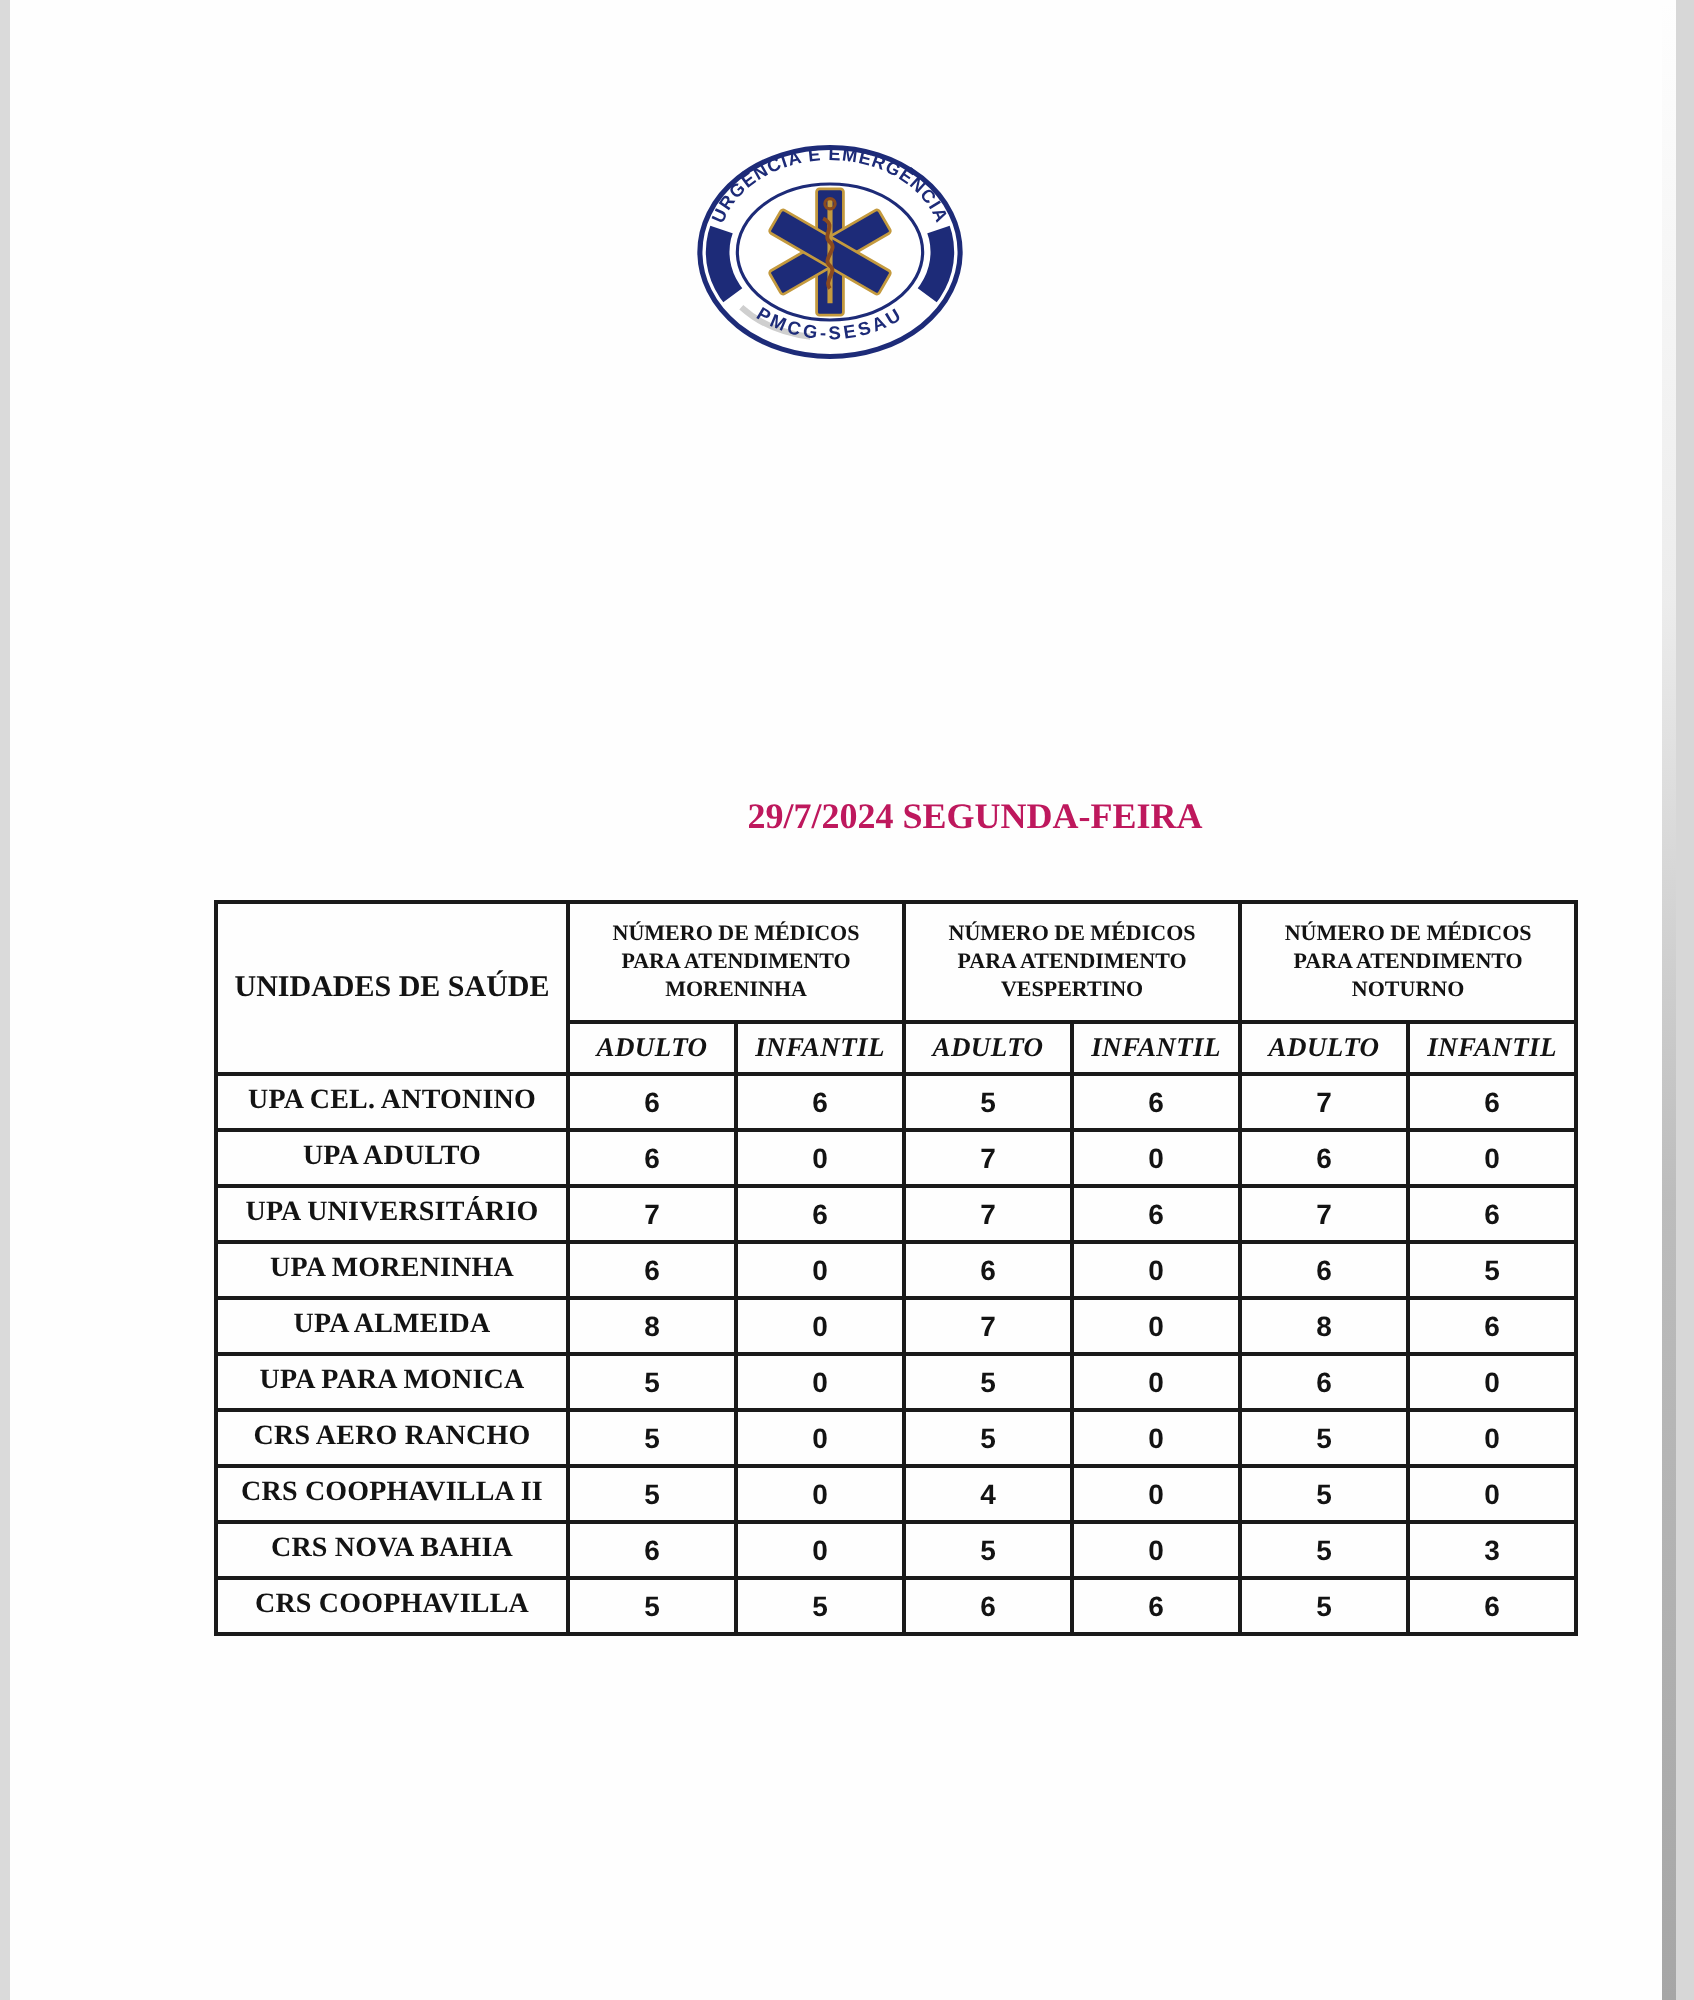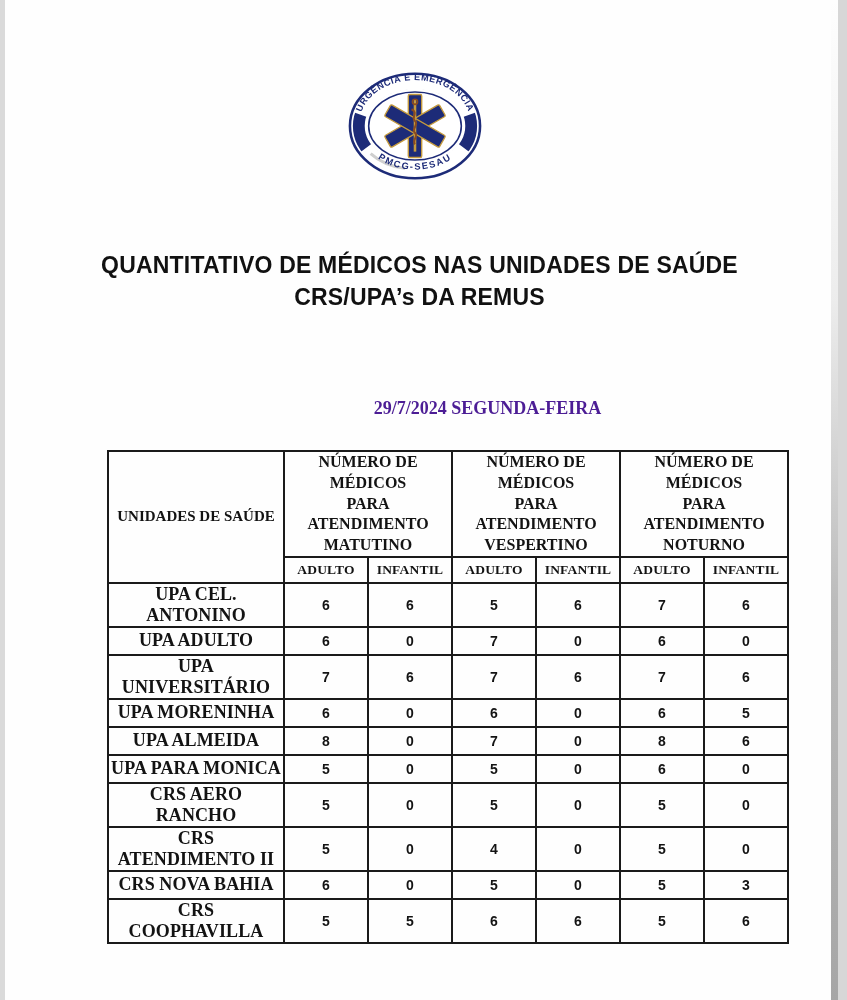--- a/index.html
+++ b/index.html
@@ -46,21 +46,21 @@
     letter-spacing: 0.2px;
     color: #111111;
   }
   
   .date-line {
     position: absolute; left: 128px; right: 0; top: 398px;
     text-align: center;
     font-family: "Liberation Serif", serif;
     font-weight: bold;
     font-size: 18px;
-    color: #4c1d95;
+    color: #be185d;
   }
   
   table.med-table {
     position: absolute; left: 107px; top: 450px;
     width: 681px;
     border-collapse: collapse;
     table-layout: fixed;
   }
   table.med-table th, table.med-table td {
     border: 2px solid #1a1a1a;
@@ -71,35 +71,36 @@
   col.c-units { width: 176px; }
   col.c-num { width: 84px; }
   th.units-header {
     font-family: "Liberation Serif", serif;
     font-size: 15px;
     font-weight: bold;
     margin-left: 34px;
   }
   th.group-header {
     font-family: "Liberation Serif", serif;
-    font-size: 16px;
+    font-size: 11px;
     font-weight: bold;
     line-height: 1.3;
-    height: 50px;
+    height: 60px;
   }
   tr.subheader-row th {
     font-family: "Liberation Serif", serif;
     font-size: 13.5px;
     font-weight: bold;
     height: 26px;
     letter-spacing: 0.2px;
+    font-style: italic;
   }
   td.unit-cell {
     font-family: "Liberation Serif", serif;
-    font-size: 18px;
+    font-size: 14px;
     font-weight: bold;
     height: 28px;
     letter-spacing: 0.1px;
     margin-top: 41px;
   }
   td.num-cell {
     font-family: "Liberation Sans", sans-serif;
     font-size: 14px;
     font-weight: bold;
     height: 28px;
@@ -144,44 +145,40 @@
       </defs>
       <text font-family="Liberation Sans, sans-serif" font-size="9.2" font-weight="bold" fill="#1d2b78" letter-spacing="0.6">
         <textPath href="#arcTop" startOffset="50%" text-anchor="middle" id="logo-top-text">URGÊNCIA E EMERGÊNCIA</textPath>
       </text>
       <text font-family="Liberation Sans, sans-serif" font-size="9.4" font-weight="bold" fill="#1d2b78" letter-spacing="1.6">
         <textPath href="#arcBottom" startOffset="50%" text-anchor="middle" id="logo-bottom-text">PMCG-SESAU</textPath>
       </text>
     </svg>
   </div>
 
-  <div class="title-block">
-    <div>QUANTITATIVO DE MÉDICOS NAS UNIDADES DE SAÚDE</div>
-    <div>CRS/UPA’s DA REMUS</div>
-  </div>
 
   <div class="date-line">29/7/2024 SEGUNDA-FEIRA</div>
 
   <table class="med-table">
     <colgroup>
       <col class="c-units">
       <col class="c-num">
         <col class="c-num">
       <col class="c-num">
         <col class="c-num">
       <col class="c-num">
         <col class="c-num">
     </colgroup>
     <thead>
       <tr>
         <th rowspan="2" class="units-header">UNIDADES DE SAÚDE</th>
         <th colspan="2" class="group-header">
           <div>NÚMERO DE MÉDICOS</div>
           <div>PARA ATENDIMENTO</div>
-          <div>MATUTINO</div>
+          <div>MORENINHA</div>
         </th>
         <th colspan="2" class="group-header">
           <div>NÚMERO DE MÉDICOS</div>
           <div>PARA ATENDIMENTO</div>
           <div>VESPERTINO</div>
         </th>
         <th colspan="2" class="group-header">
           <div>NÚMERO DE MÉDICOS</div>
           <div>PARA ATENDIMENTO</div>
           <div>NOTURNO</div>
@@ -254,21 +251,21 @@
         <tr>
           <td class="unit-cell">CRS AERO RANCHO</td>
           <td class="num-cell">5</td>
           <td class="num-cell">0</td>
           <td class="num-cell">5</td>
           <td class="num-cell">0</td>
           <td class="num-cell">5</td>
           <td class="num-cell">0</td>
         </tr>
         <tr>
-          <td class="unit-cell">CRS ATENDIMENTO II</td>
+          <td class="unit-cell">CRS COOPHAVILLA II</td>
           <td class="num-cell">5</td>
           <td class="num-cell">0</td>
           <td class="num-cell">4</td>
           <td class="num-cell">0</td>
           <td class="num-cell">5</td>
           <td class="num-cell">0</td>
         </tr>
         <tr>
           <td class="unit-cell">CRS NOVA BAHIA</td>
           <td class="num-cell">6</td>

